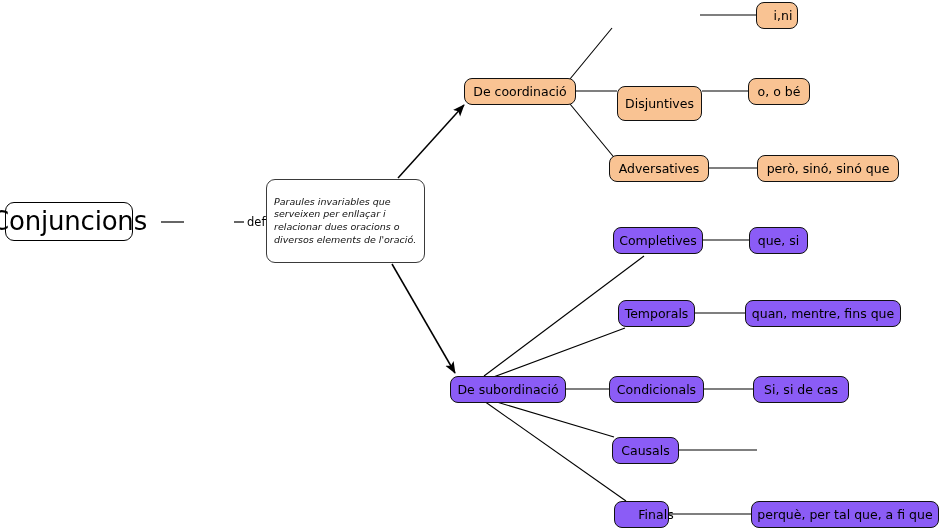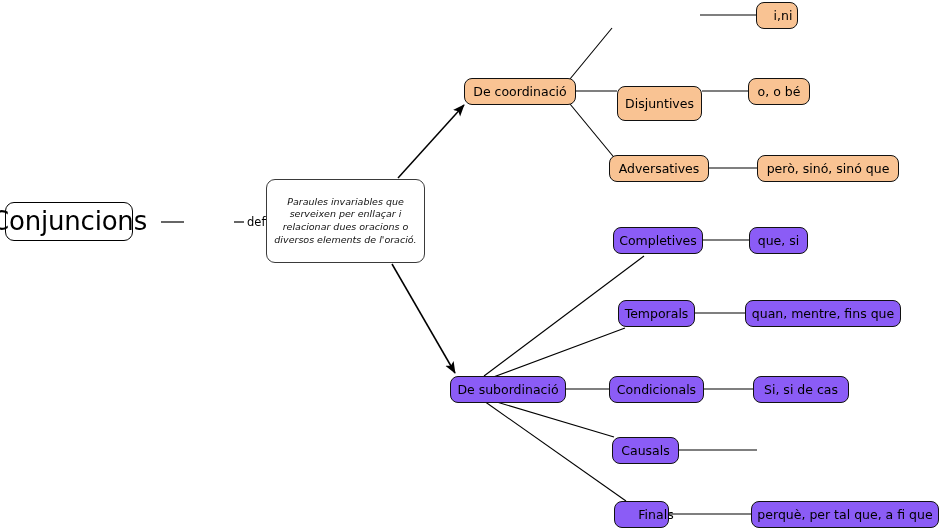--- a/index.html
+++ b/index.html
@@ -39,21 +39,20 @@
     border-radius: 9px;
     border: 1.5px solid #000000;
     font-size: 26px;
     letter-spacing: -0.2px;
   }
   .node-def {
     border-radius: 9px;
     border: 1.2px solid #3a3a3a;
     font-style: italic;
     font-size: 9.5px;
-    text-align: center;
     white-space: normal;
     line-height: 1.32;
     padding: 4px 7px;
     color: #111111;
   }
   .node-orange {
     background: #f9c393;
     border-radius: 8px;
     font-size: 12.5px;
     border: 1.1px solid #111111;

